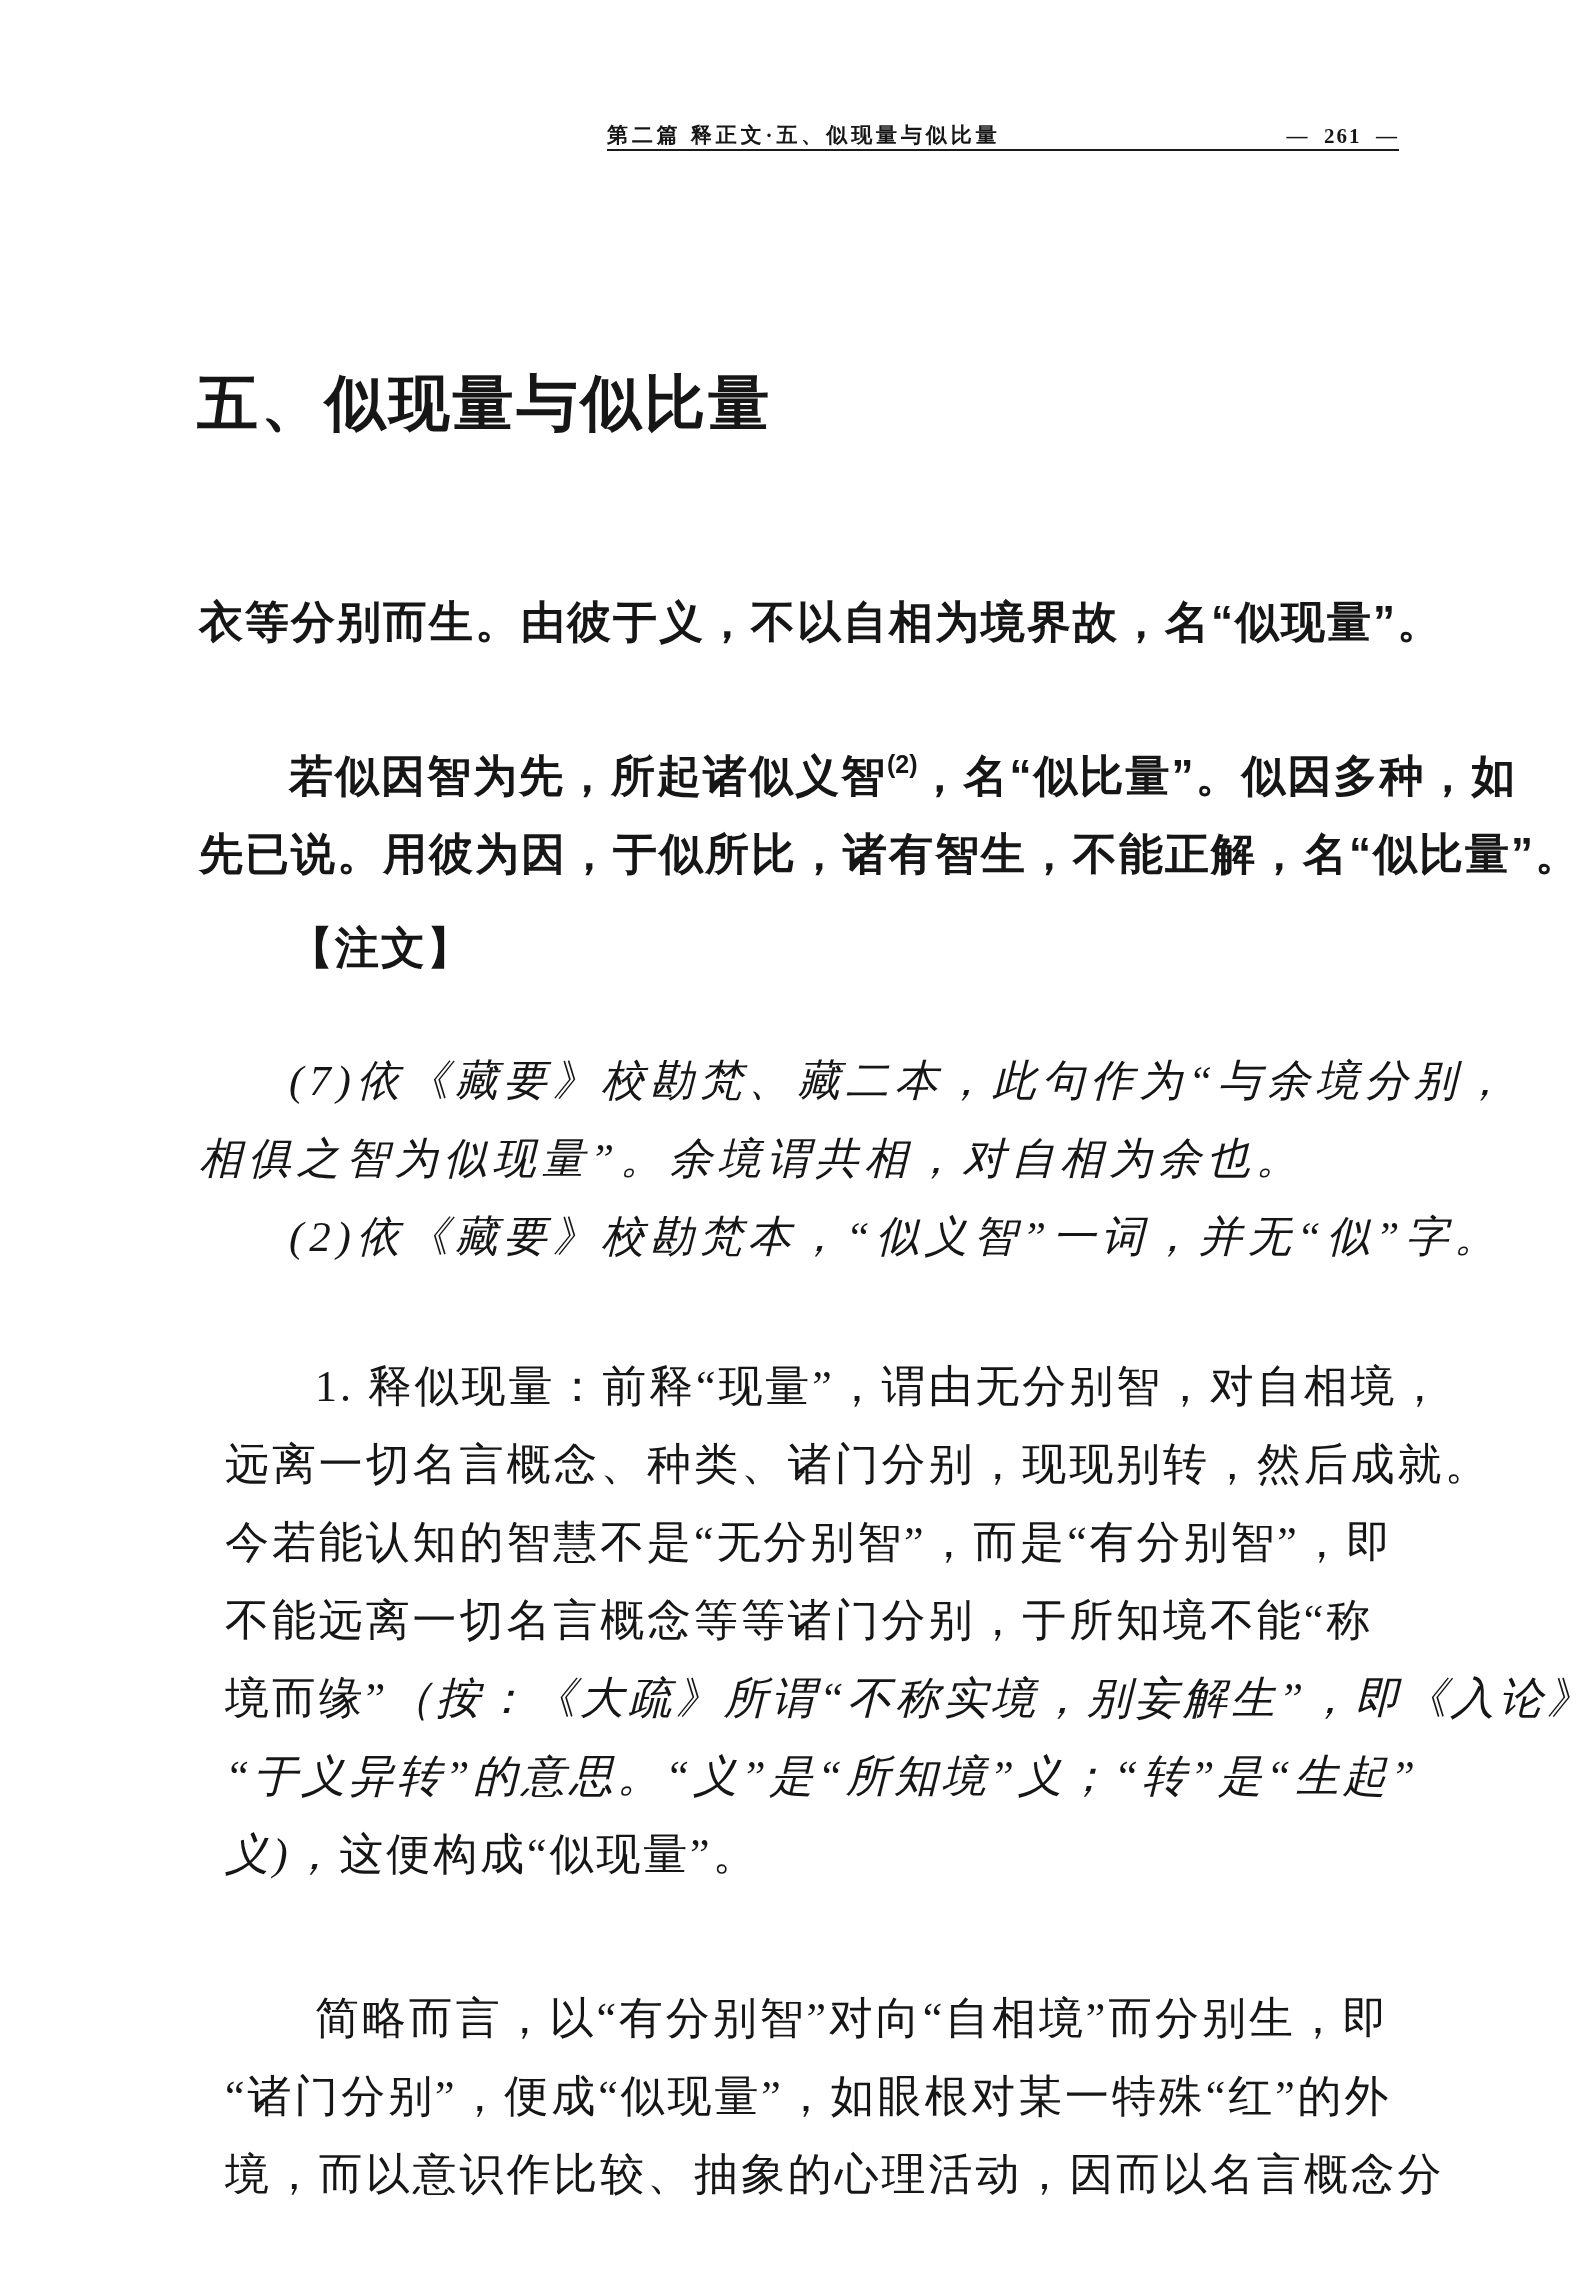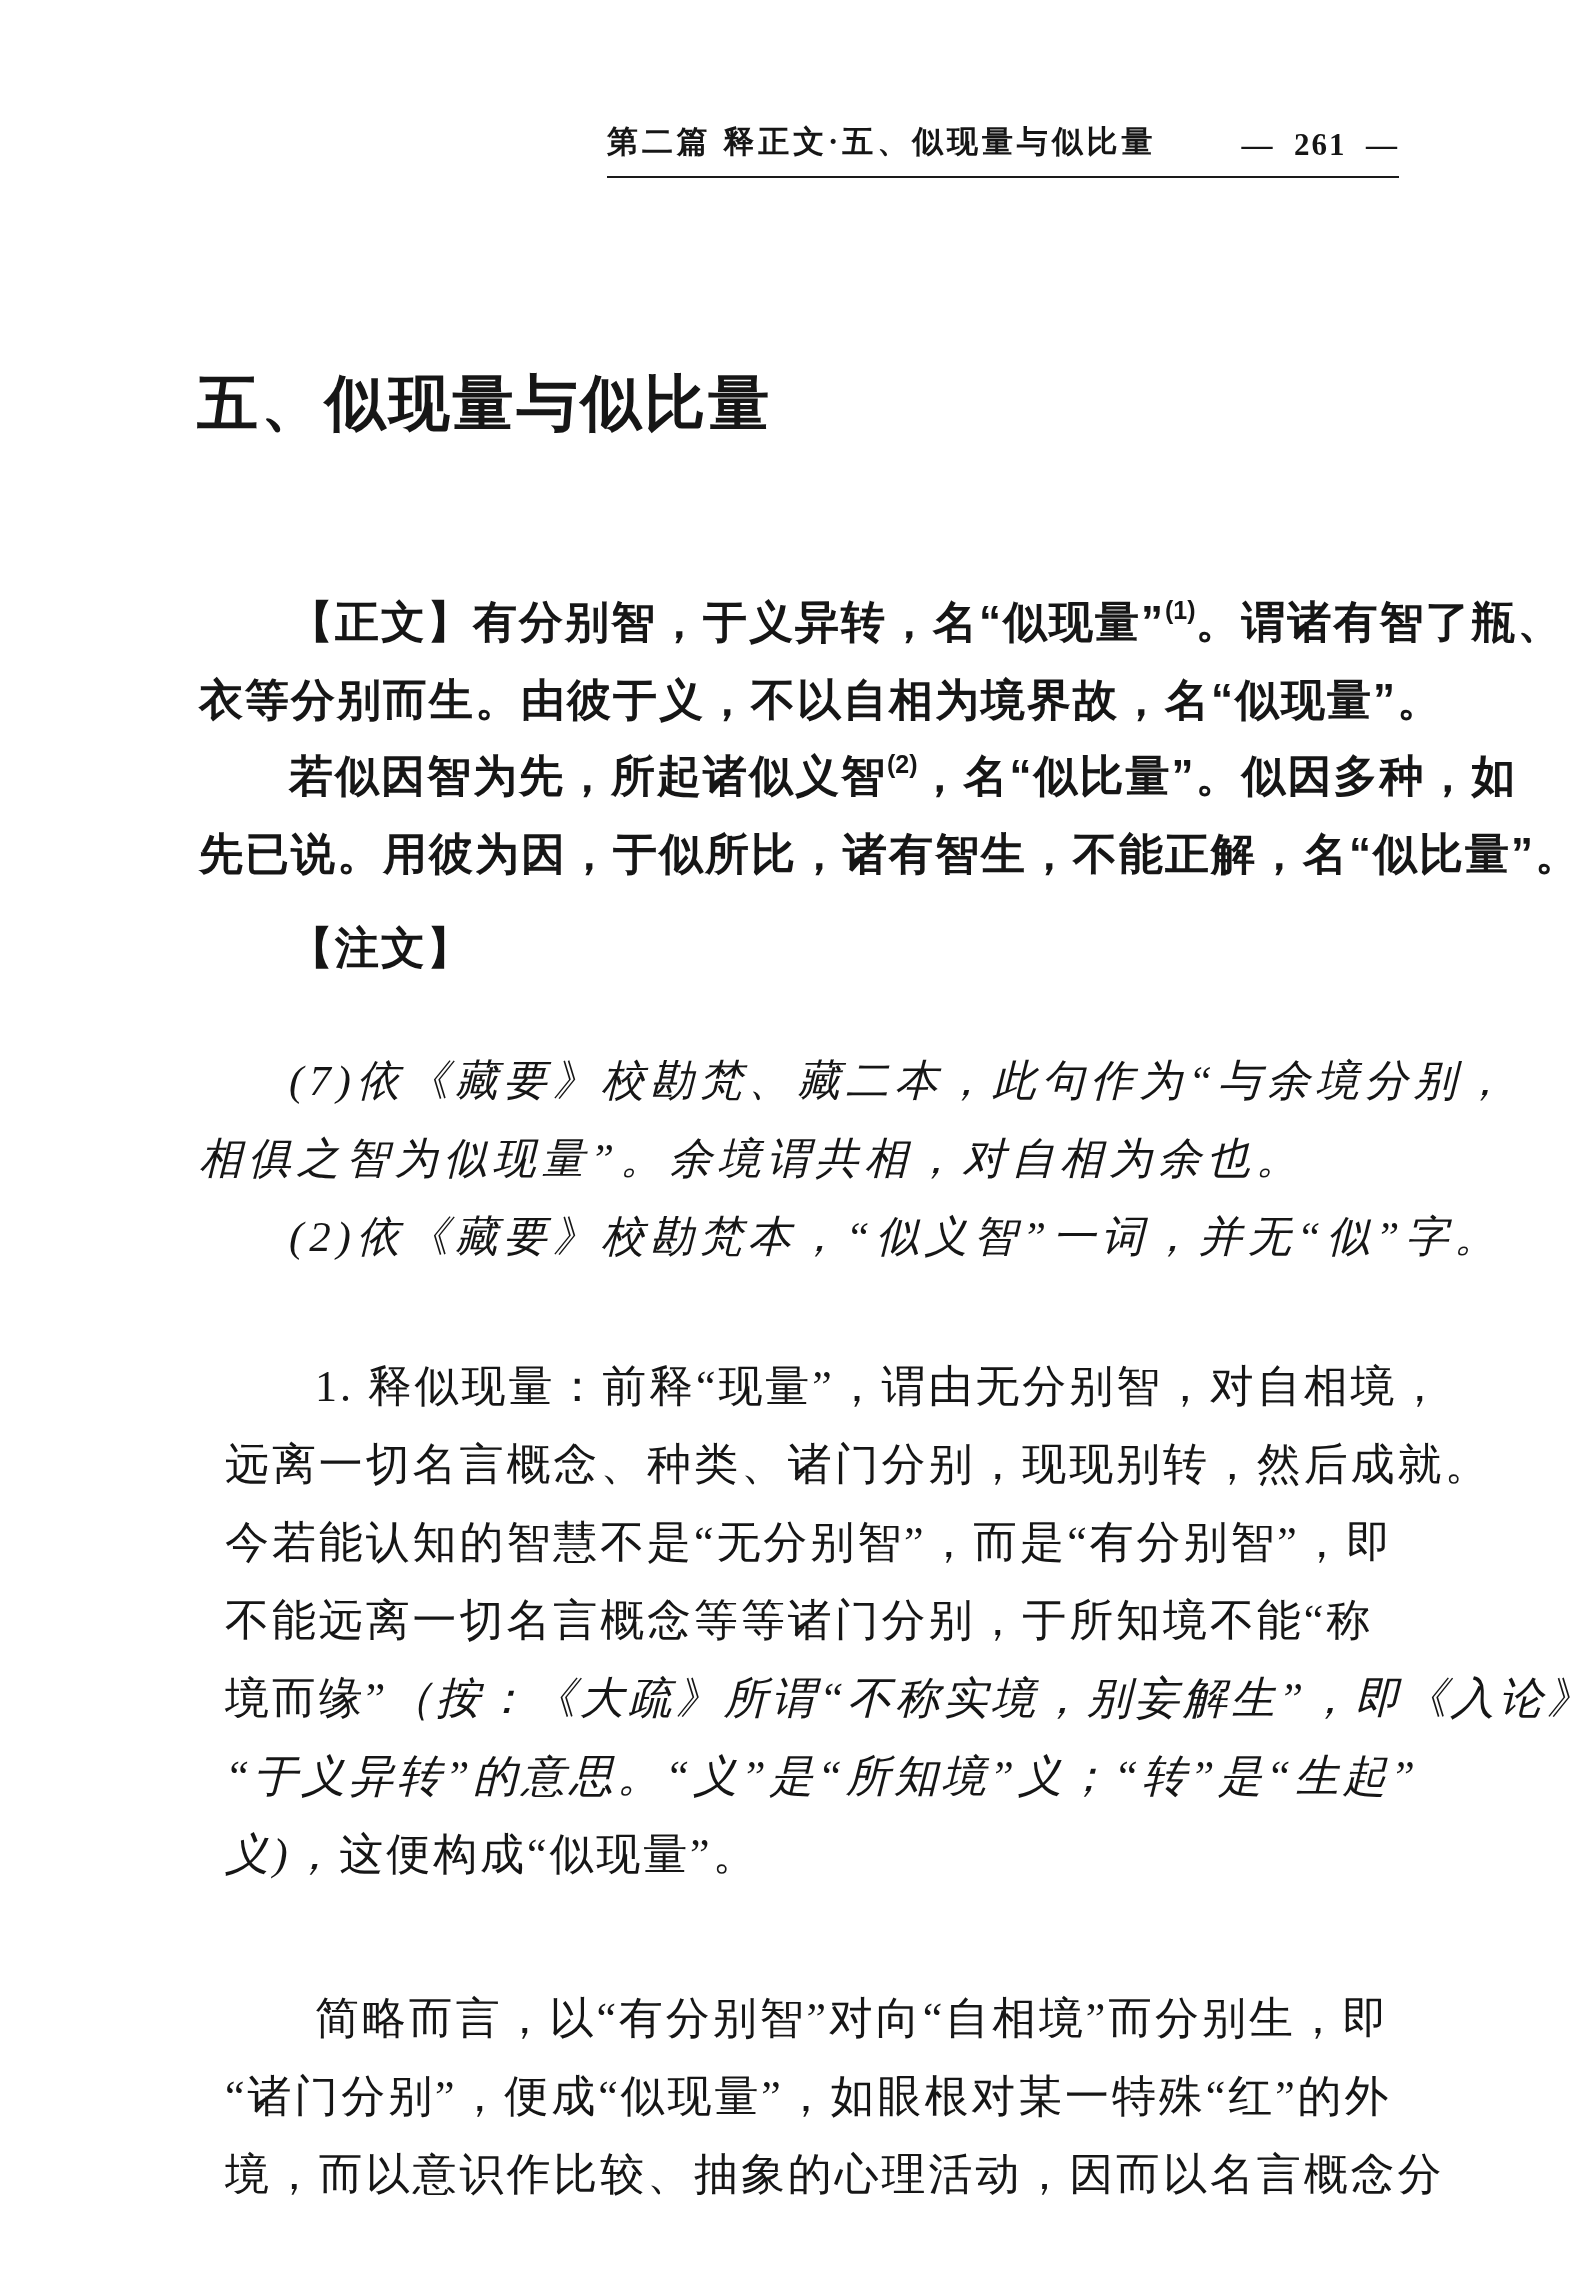--- a/index.html
+++ b/index.html
@@ -21,22 +21,22 @@
   
   .running-head {
     position: absolute;
     left: 607px;
     top: 121px;
     width: 792px;
     display: flex;
     justify-content: space-between;
     align-items: flex-end;
     border-bottom: 2.9px solid #1a1a1a;
-    padding-bottom: 13px;
-    font-size: 31px;
+    padding-bottom: 0;
+    font-size: 21px;
     font-weight: bold;
     letter-spacing: 3.9px;
     white-space: pre;
   }
   .running-head .folio {
     font-weight: bold;
     letter-spacing: 2px;
     font-family: "Liberation Serif", serif;
   }
 
@@ -106,23 +106,20 @@
 <div class="page">
 
   <div class="running-head">
     <span>第二篇 释正文·五、似现量与似比量</span>
     <span class="folio">—  261  —</span>
   </div>
 
   <div class="chapter-title">五、似现量与似比量</div>
 
   <div class="block zhengwen" style="top:583px">
-    <div class="tline indent">
-      <span>【正文】有分别智，于义异转，名“似现量”</span><sup>(1)</sup><span>。谓诸有智了瓶、</span>
-    </div>
     <div class="tline">衣等分别而生。由彼于义，不以自相为境界故，名“似现量”。</div>
   </div>
 
   <div class="block zhengwen" style="top:737px">
     <div class="tline indent">
       <span>若似因智为先，所起诸似义智</span><sup>(2)</sup><span>，名“似比量”。似因多种，如</span>
     </div>
     <div class="tline">先已说。用彼为因，于似所比，诸有智生，不能正解，名“似比量”。</div>
   </div>
 

